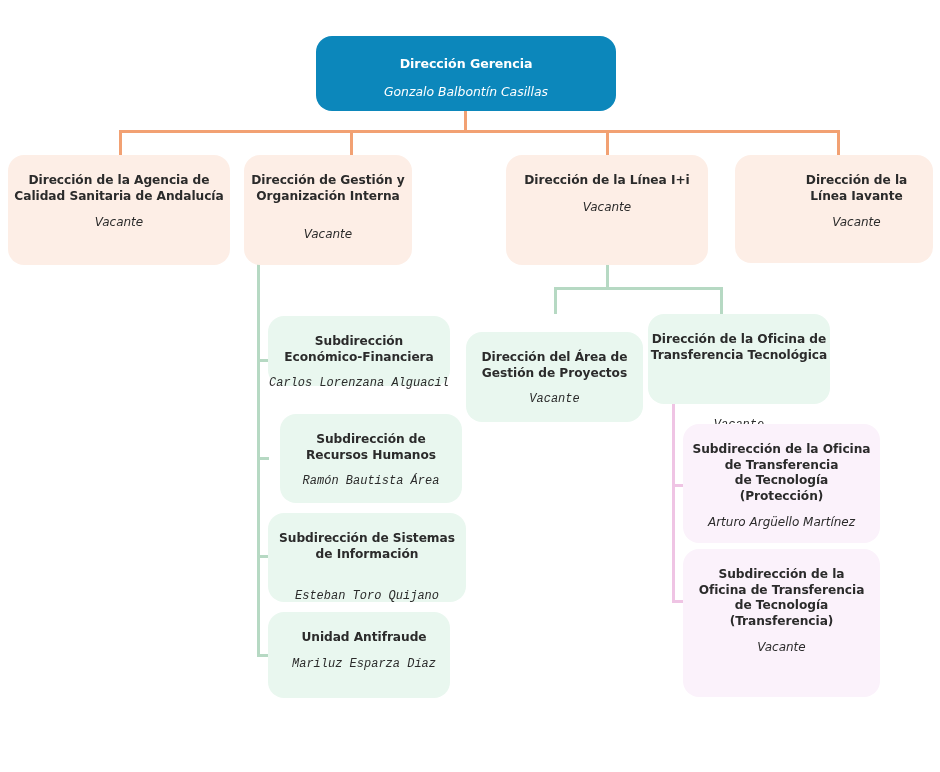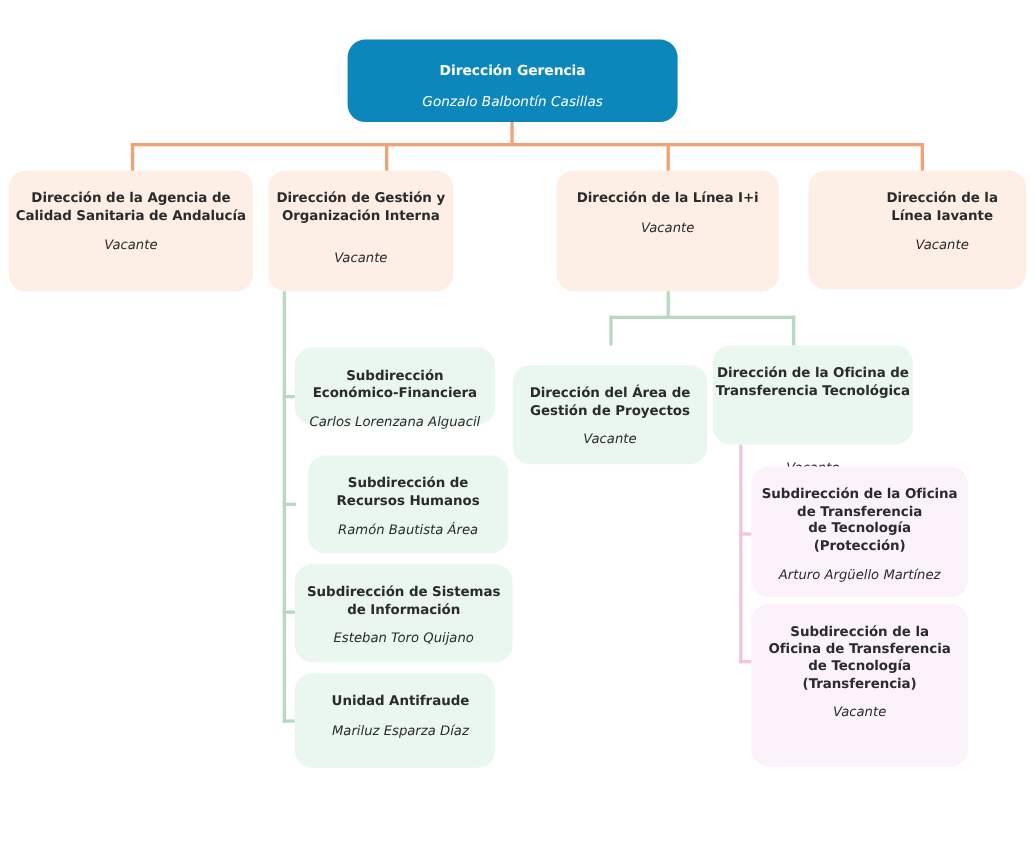--- a/index.html
+++ b/index.html
@@ -52,21 +52,21 @@
   }
   .node.root .title { color: #ffffff; font-size: 12.6px; }
   .node.root .person { color: #ffffff; font-size: 12.4px; margin-top: 12px; }
   
   .node.peach { background: #FDEEE6; }
   .node.peach .title { color: #2b2b2b; }
   .node.peach .person { color: #2b2b2b; }
   
   .node.mint { background: #E9F7EF; }
   .node.mint .title { color: #2b2b2b; }
-  .node.mint .person { color: #2b2b2b; }
+  .node.mint .person { color: #2b2b2b; font-family: Liberation Mono, monospace; }
   
   .node.lilac { background: #FBF2FB; }
   .node.lilac .title { color: #2b2b2b; }
   .node.lilac .person { color: #2b2b2b; }
   
   .conn {
     position: absolute;
     z-index: 1;
   }
   .conn.orange { background: #F2A173; }
@@ -133,21 +133,21 @@
 Económico-Financiera</div>
     <div class="person">Carlos Lorenzana Alguacil</div>
   </div>
 
   <div class="node mint" style="left:280px; top:414px; width:182px; height:89px;">
     <div class="title">Subdirección de
 Recursos Humanos</div>
     <div class="person">Ramón Bautista Área</div>
   </div>
 
-  <div class="node mint" style="left:268px; top:513px; width:198px; height:89px;">
+  <div class="node mint" style="left:268px; top:513px; width:198px; height:89px;gap:16px;">
     <div class="title">Subdirección de Sistemas
 de Información</div>
     <div class="person">Esteban Toro Quijano</div>
   </div>
 
   <div class="node mint" style="left:268px; top:612px; width:182px; height:86px;padding-left:10px;">
     <div class="title">Unidad Antifraude</div>
     <div class="person">Mariluz Esparza Díaz</div>
   </div>
 

